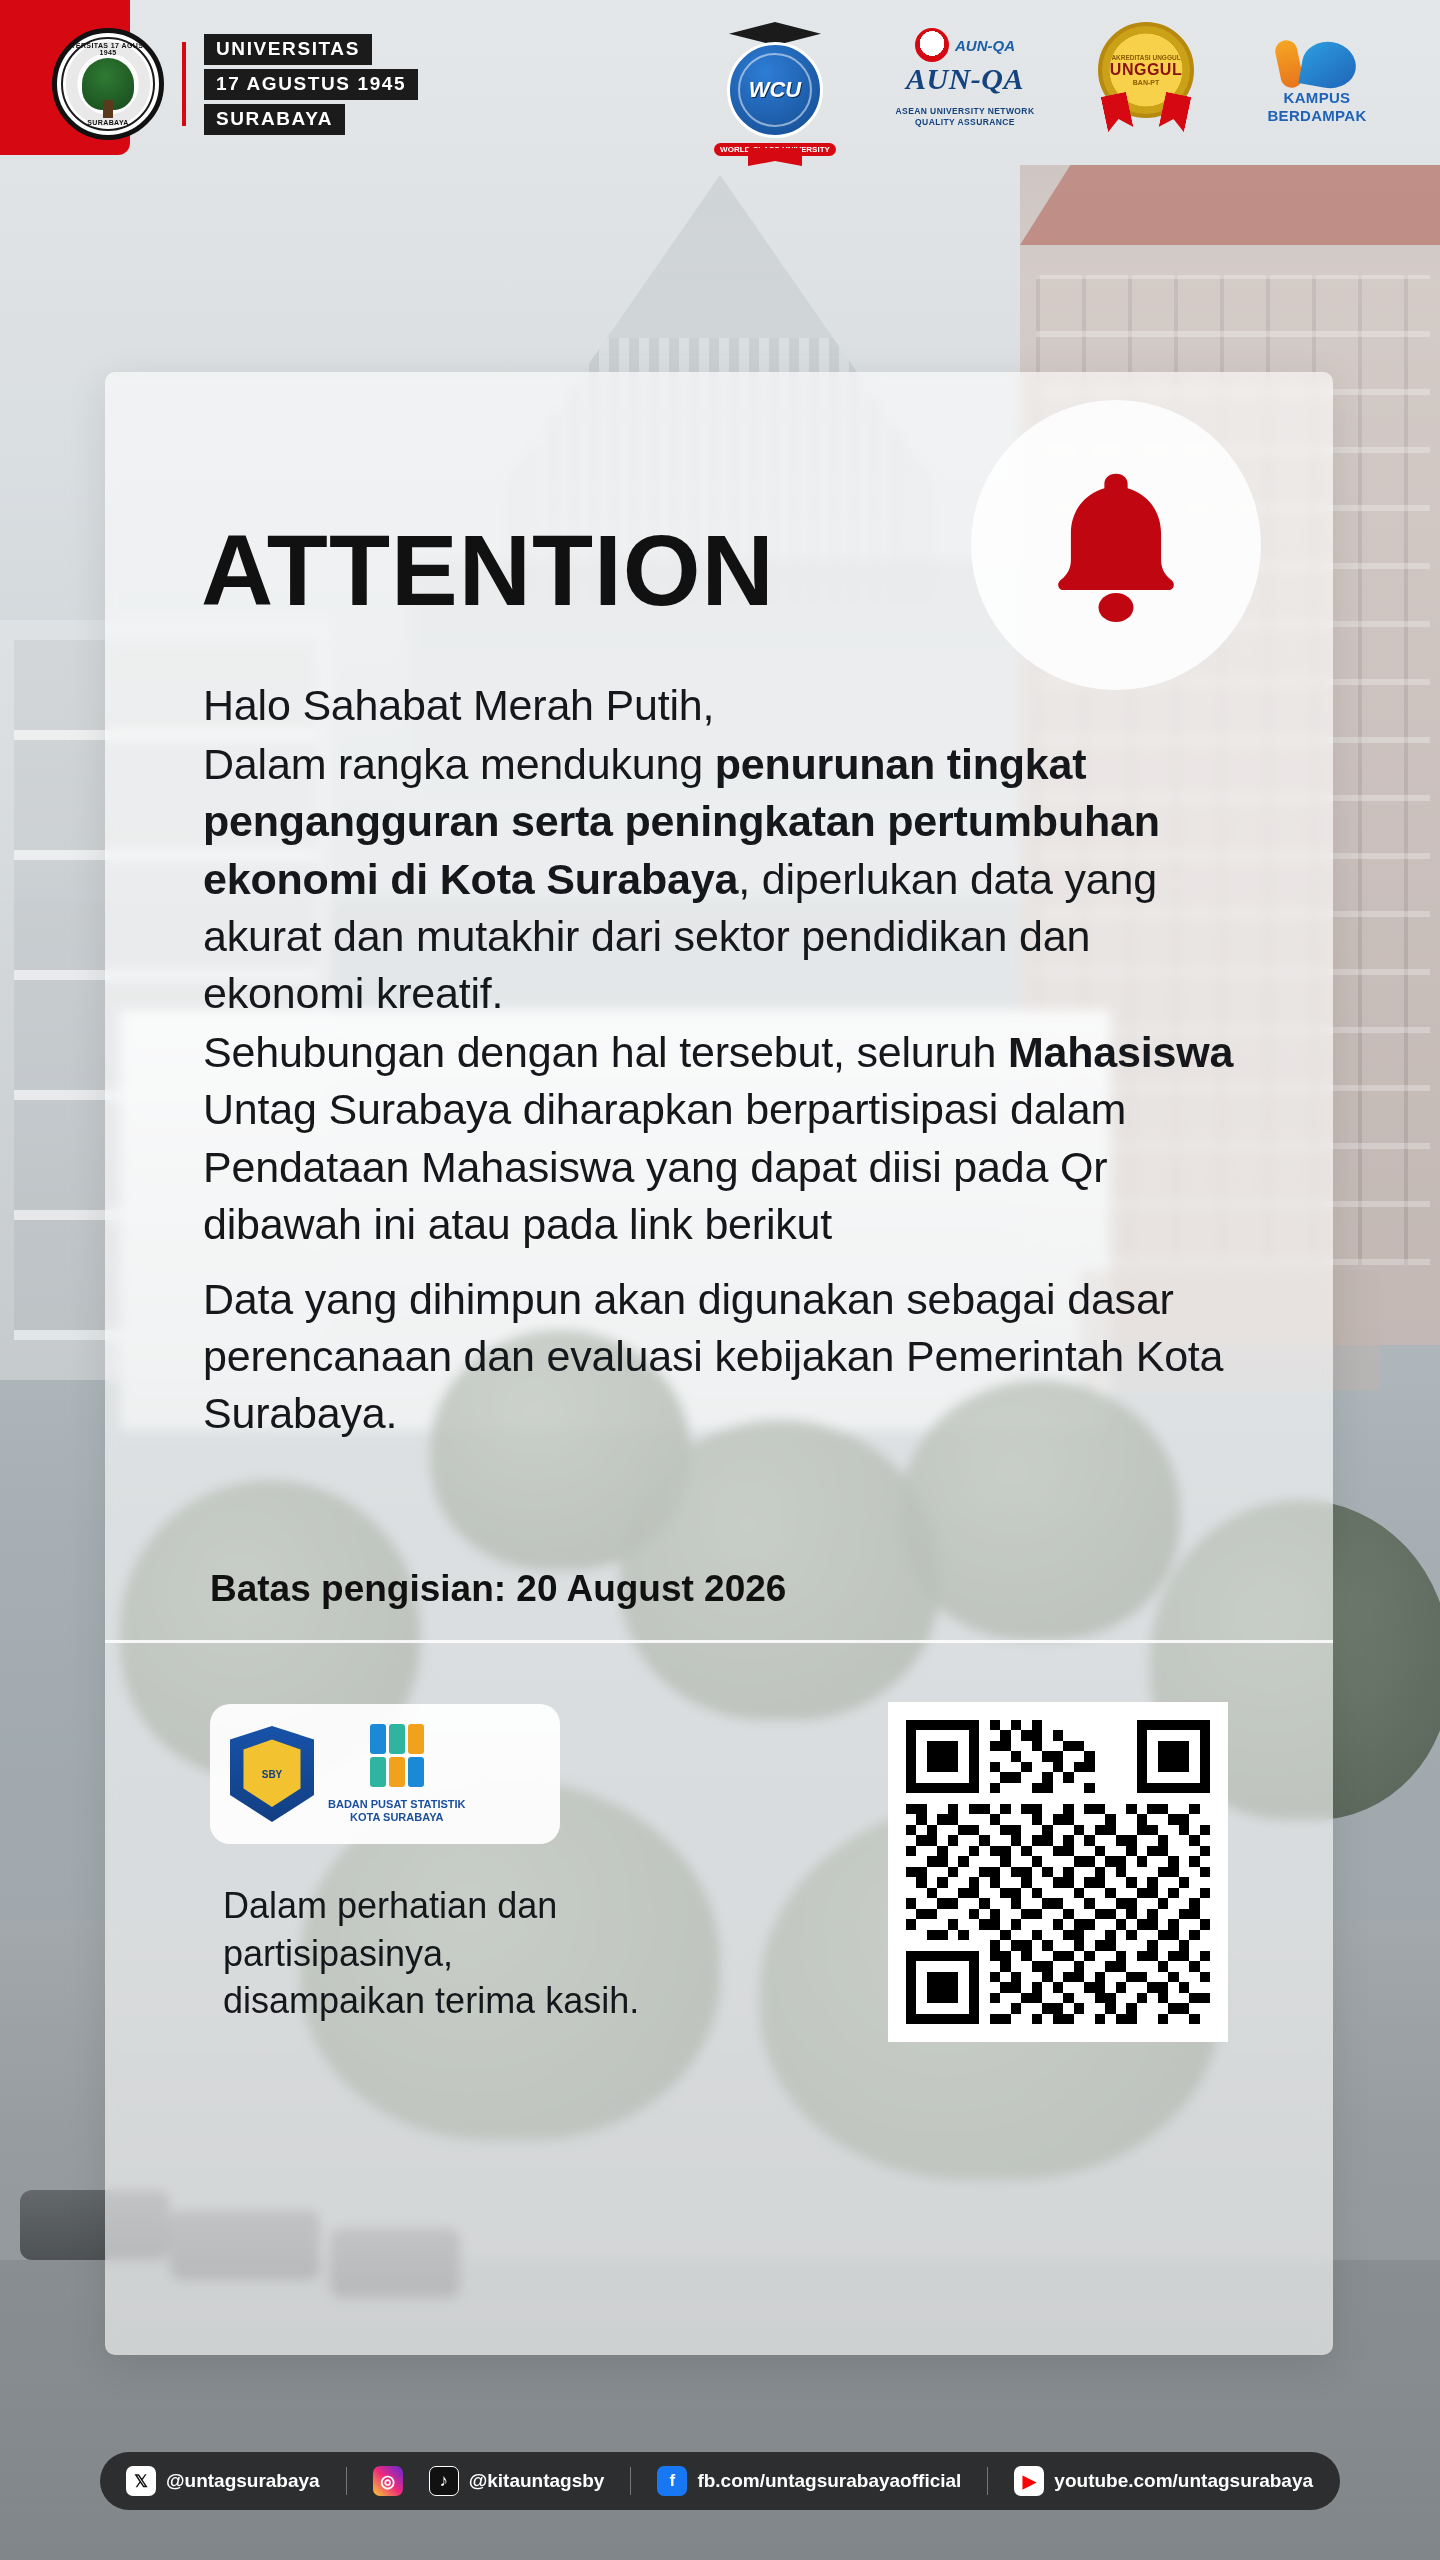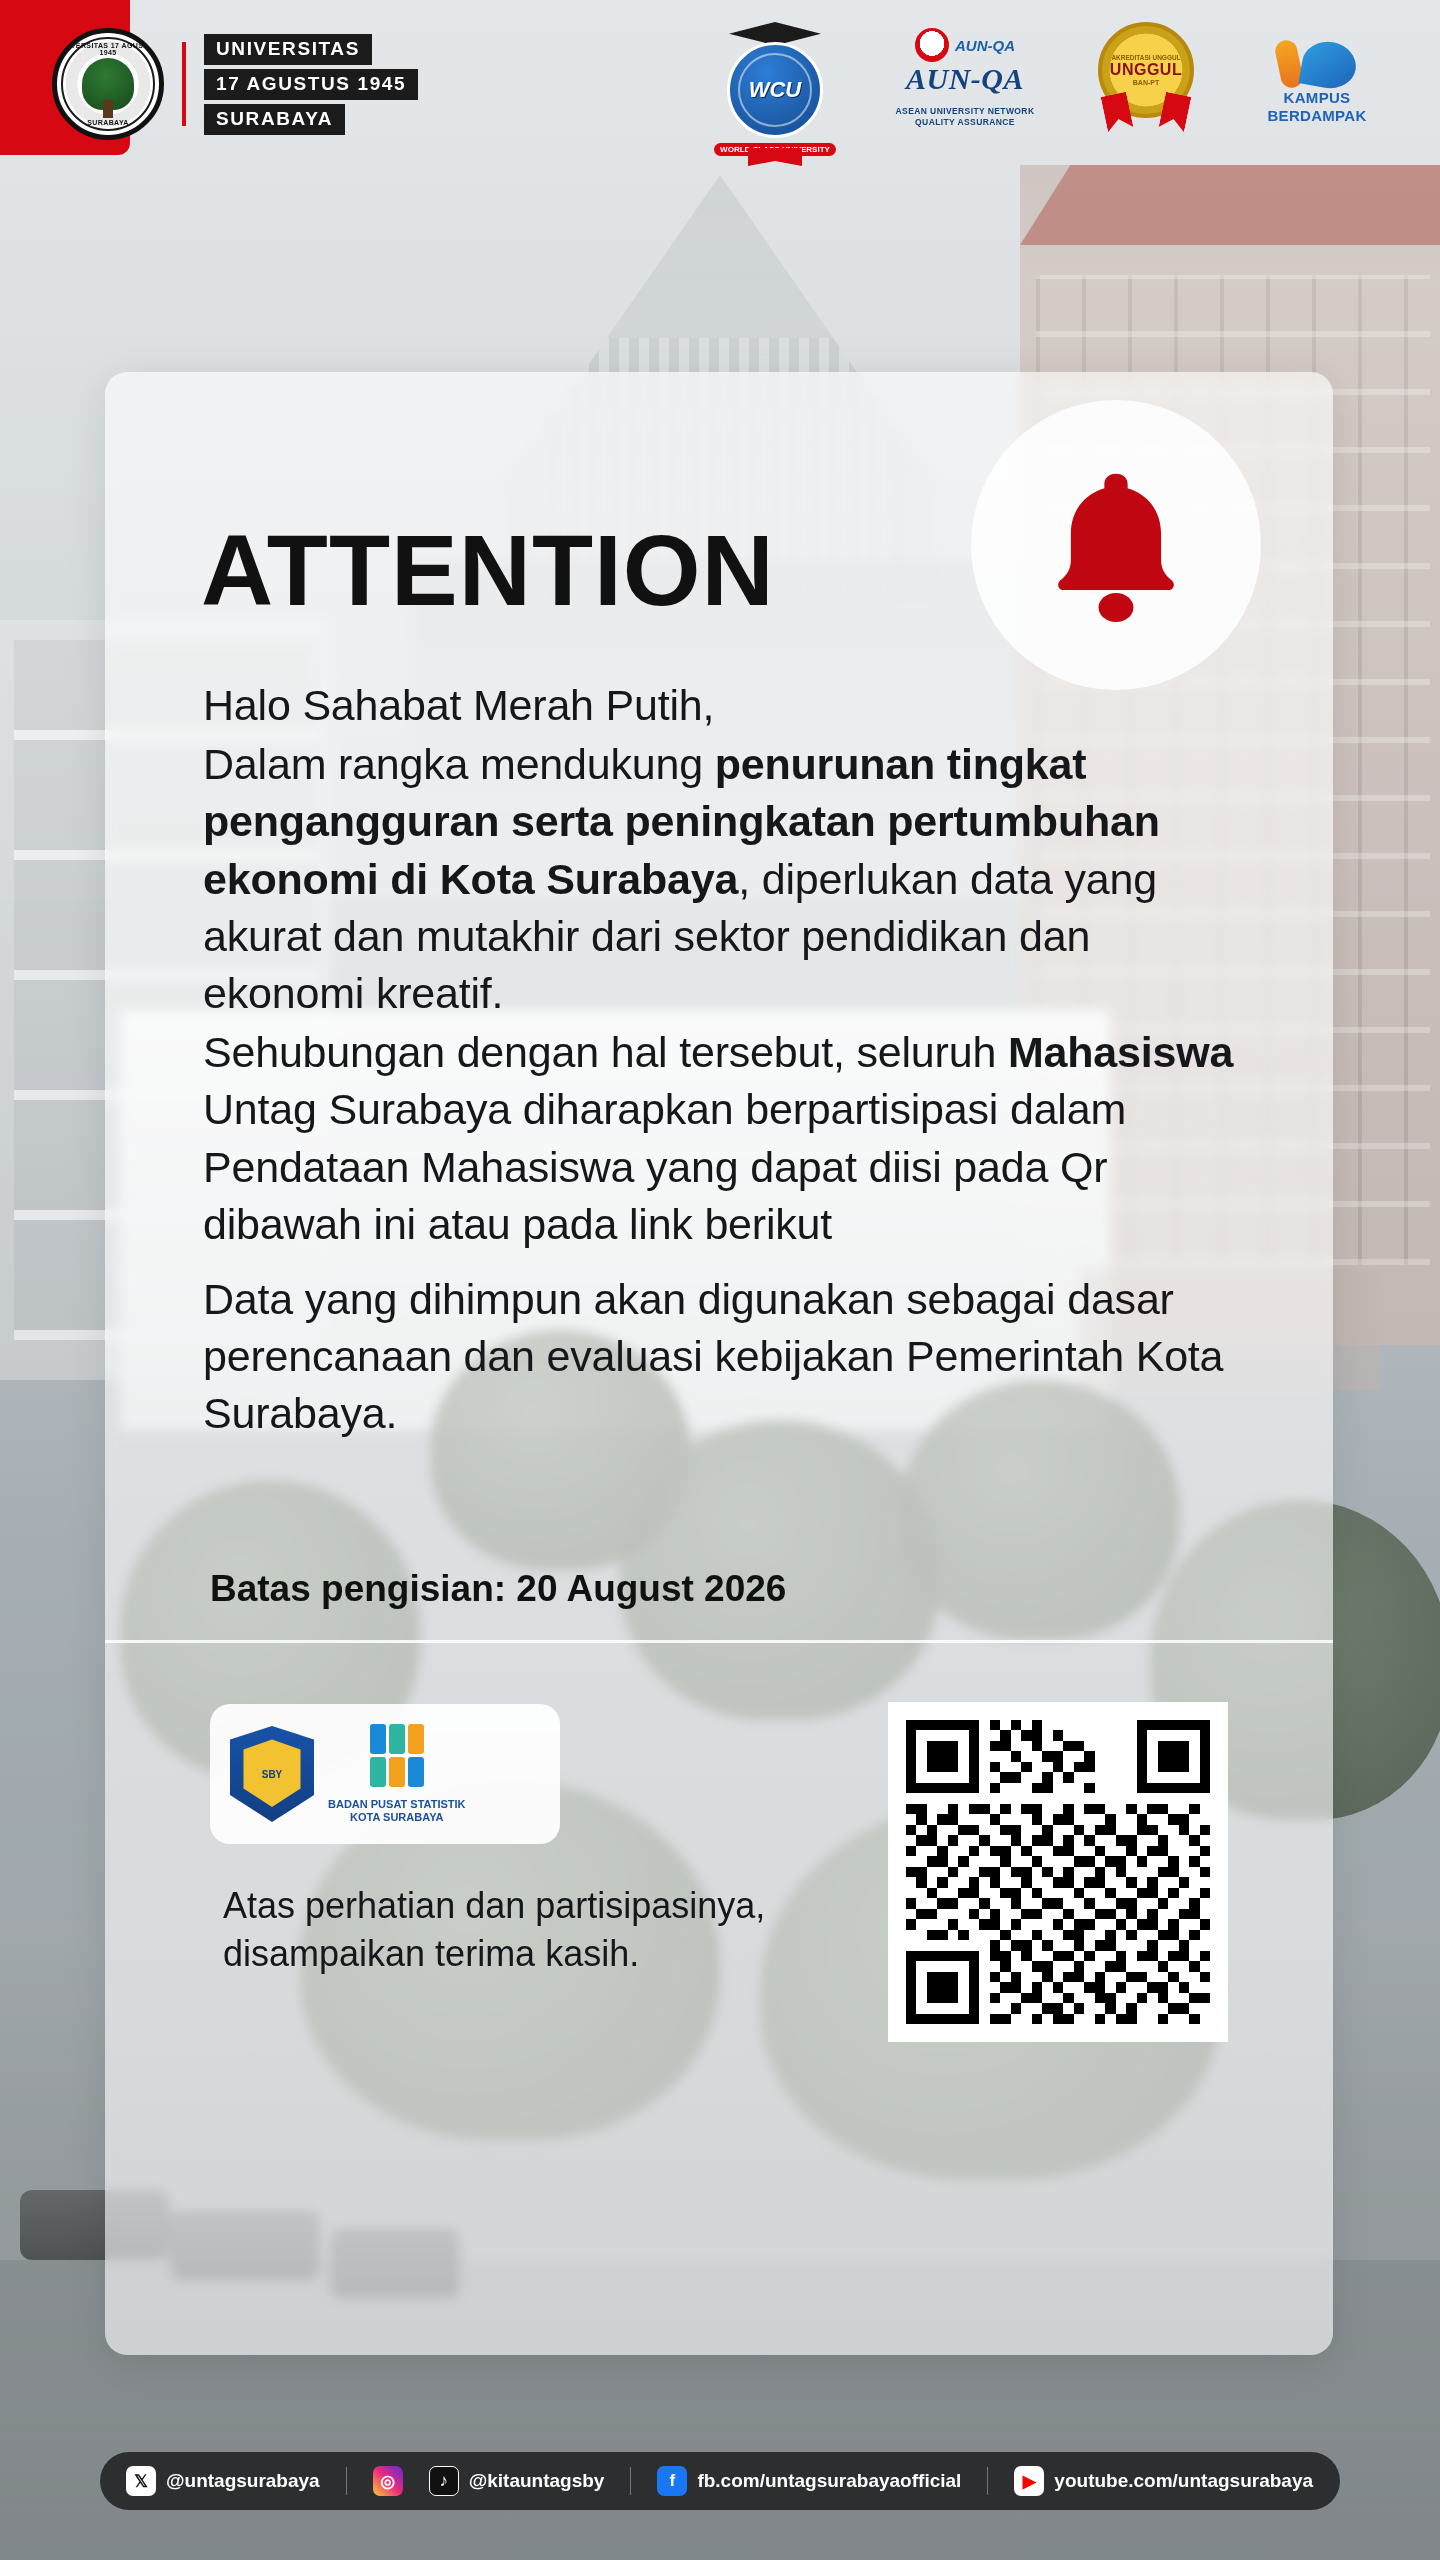--- a/index.html
+++ b/index.html
@@ -224,21 +224,21 @@
     width: 54px; height: 46px; border-radius: 50% 50% 50% 0;
     background: linear-gradient(135deg, #2e9fe0, #1e63b8);
     transform: rotate(10deg);
   }
   .kb-text { font-size: 15px; font-weight: 800; color: #1e63b8; line-height: 1.05; letter-spacing: .3px; margin-top: 2px;}
 
   
   .card {
     position: absolute; left: 105px; top: 372px; width: 1228px; height: 1983px;
     background: rgba(255,255,255,.60);
-    border-radius: 22px;
+    border-radius: 10px;
     backdrop-filter: blur(6px);
     box-shadow: 0 10px 40px rgba(0,0,0,.10);
     z-index: 15;
     padding-left: 43px;
   }
   .bell-circle {
     position: absolute; right: 72px; top: 28px; width: 290px; height: 290px;
     background: rgba(255,255,255,.86); border-radius: 50%;
     display: flex; align-items: center; justify-content: center;
   }
@@ -446,21 +446,21 @@
           <i style="background:#1b8ad6"></i>
         </div>
         <div class="bps-text">
           <div>BADAN PUSAT STATISTIK</div>
           <div>KOTA SURABAYA</div>
         </div>
       </div>
     </div>
 
     <div class="thanks">
-      <div>Atas perhatian dan partisipasinya,</div>
+      <div>Dalam perhatian dan partisipasinya,</div>
       <div>disampaikan terima kasih.</div>
     </div>
 
     <div class="qr-wrap">
       <svg class="qr" viewBox="0 0 29 29" shape-rendering="crispEdges">
         <rect width="29" height="29" fill="#fff"></rect>
         <g fill="#000">
           <rect x="0" y="0" width="7" height="1"></rect>
             <rect x="0" y="6" width="7" height="1"></rect>
           <rect x="0" y="0" width="1" height="7"></rect>

